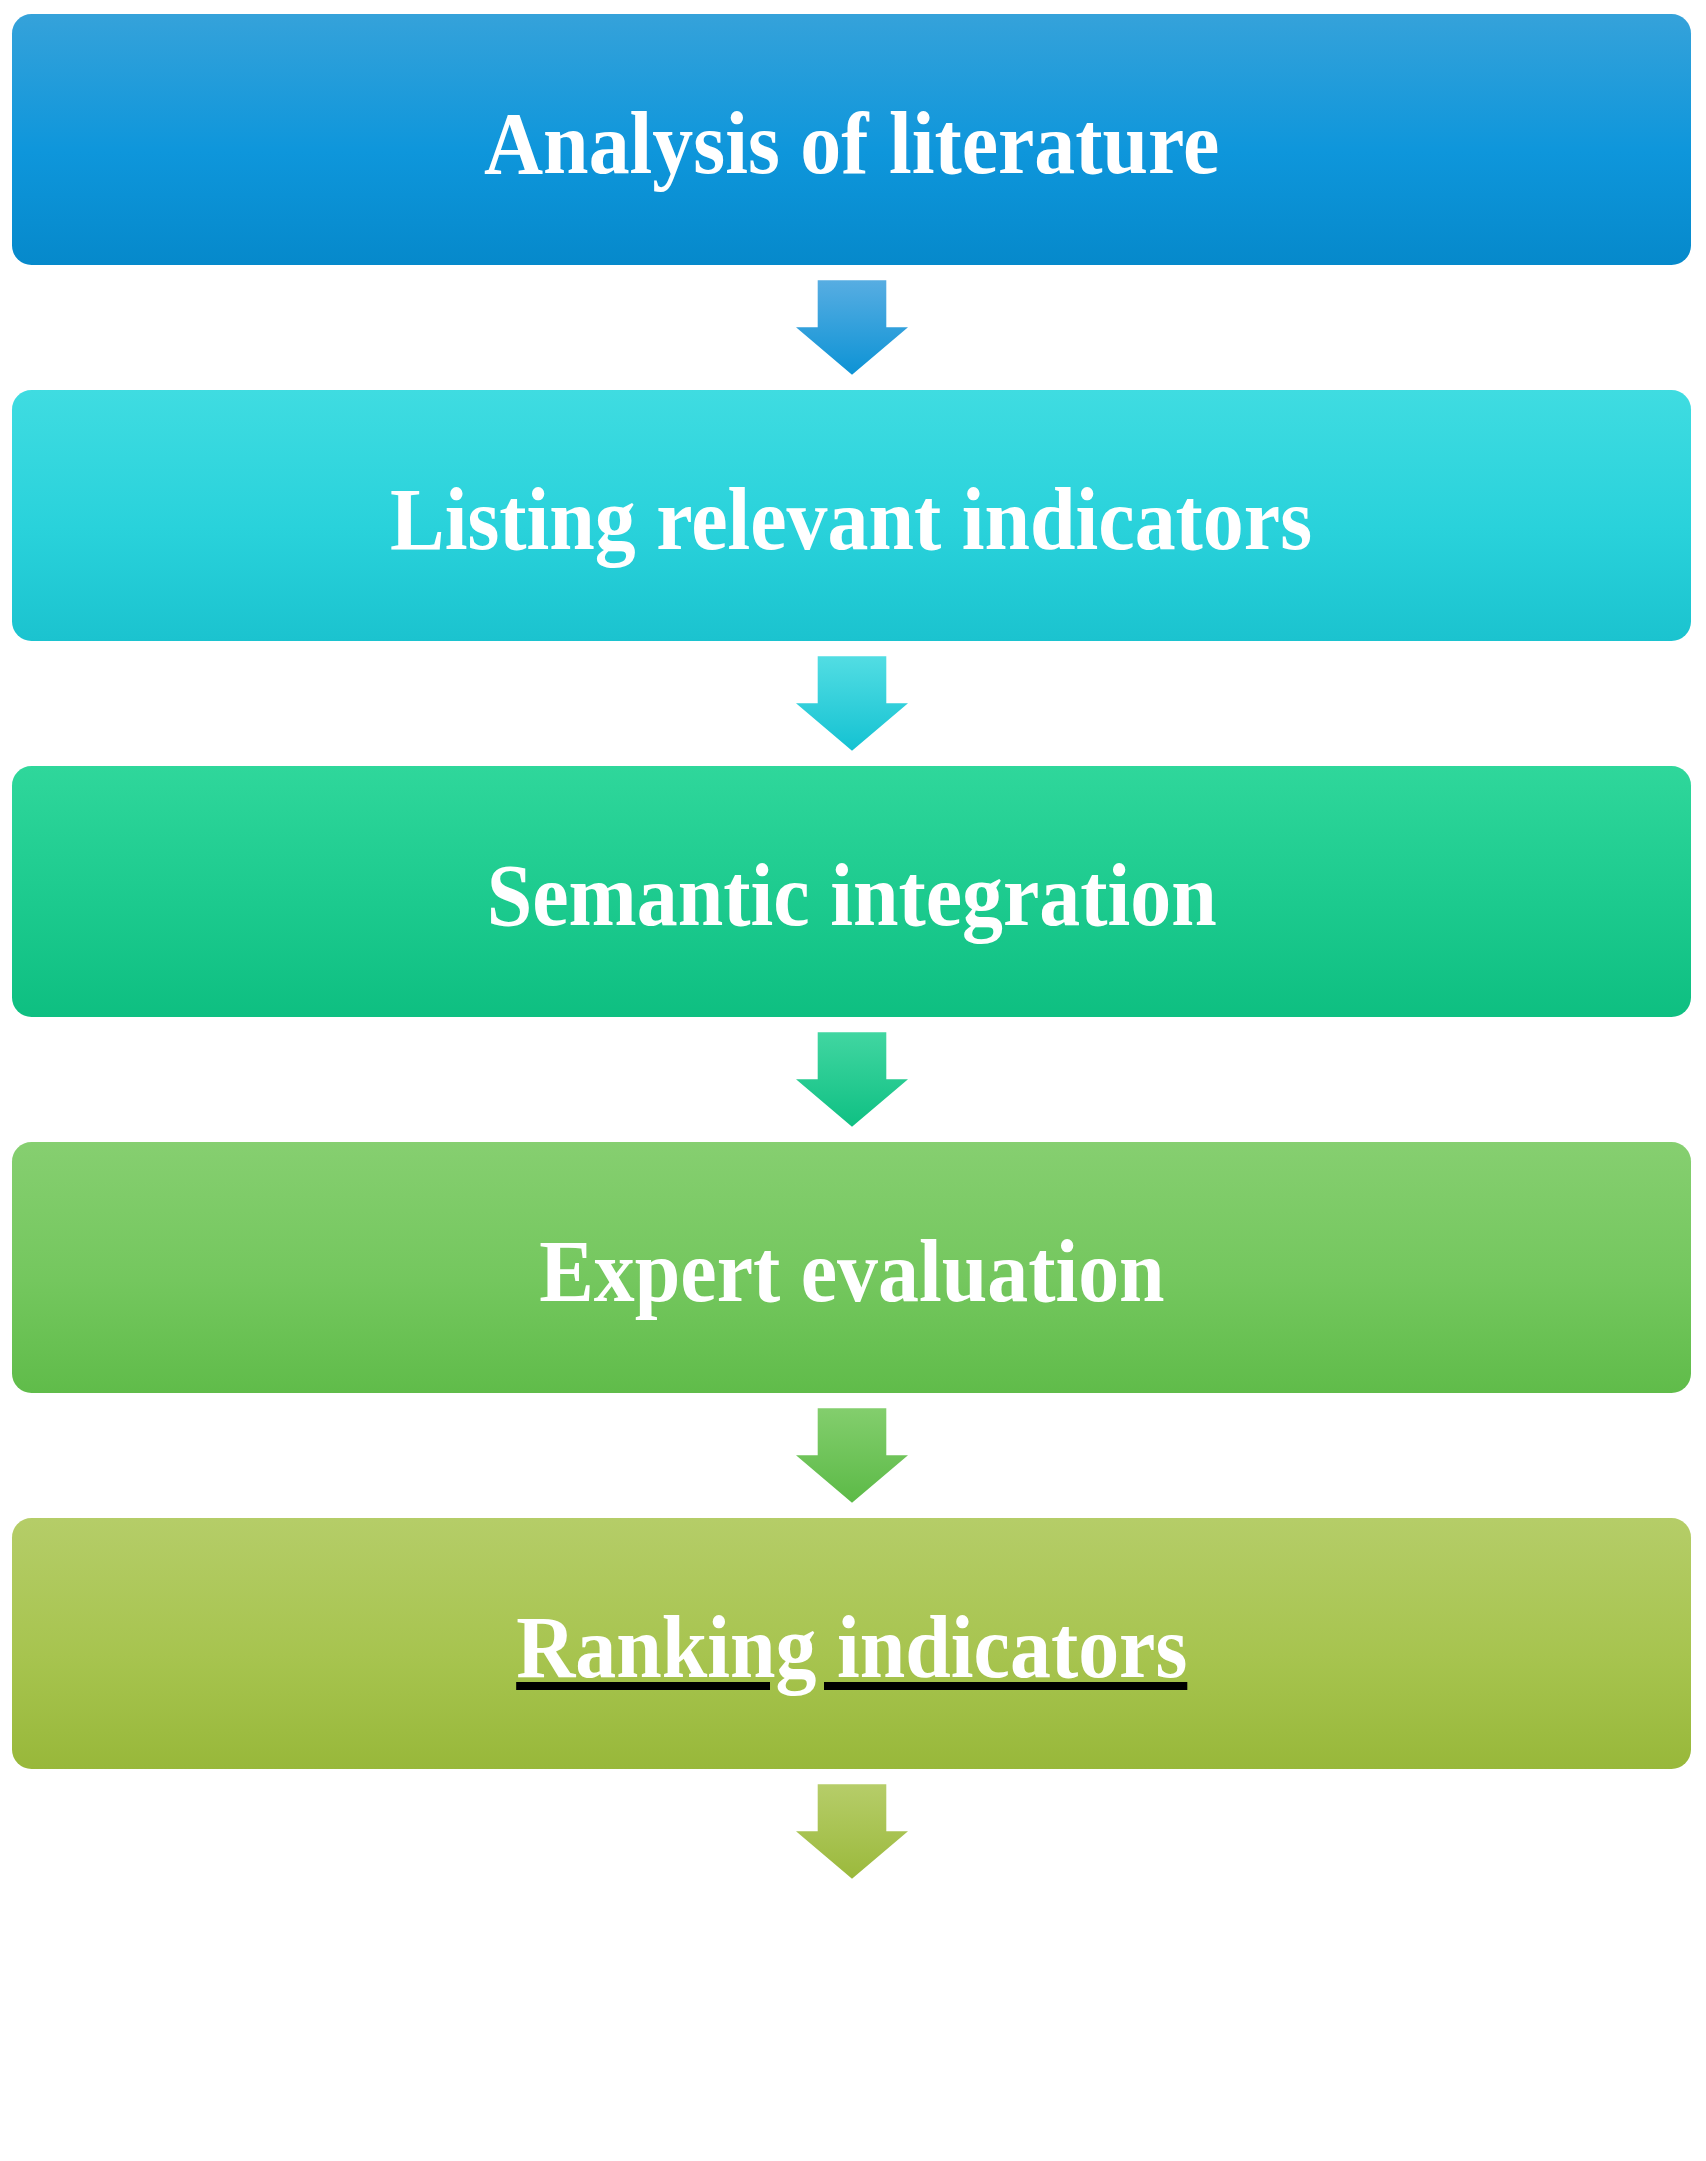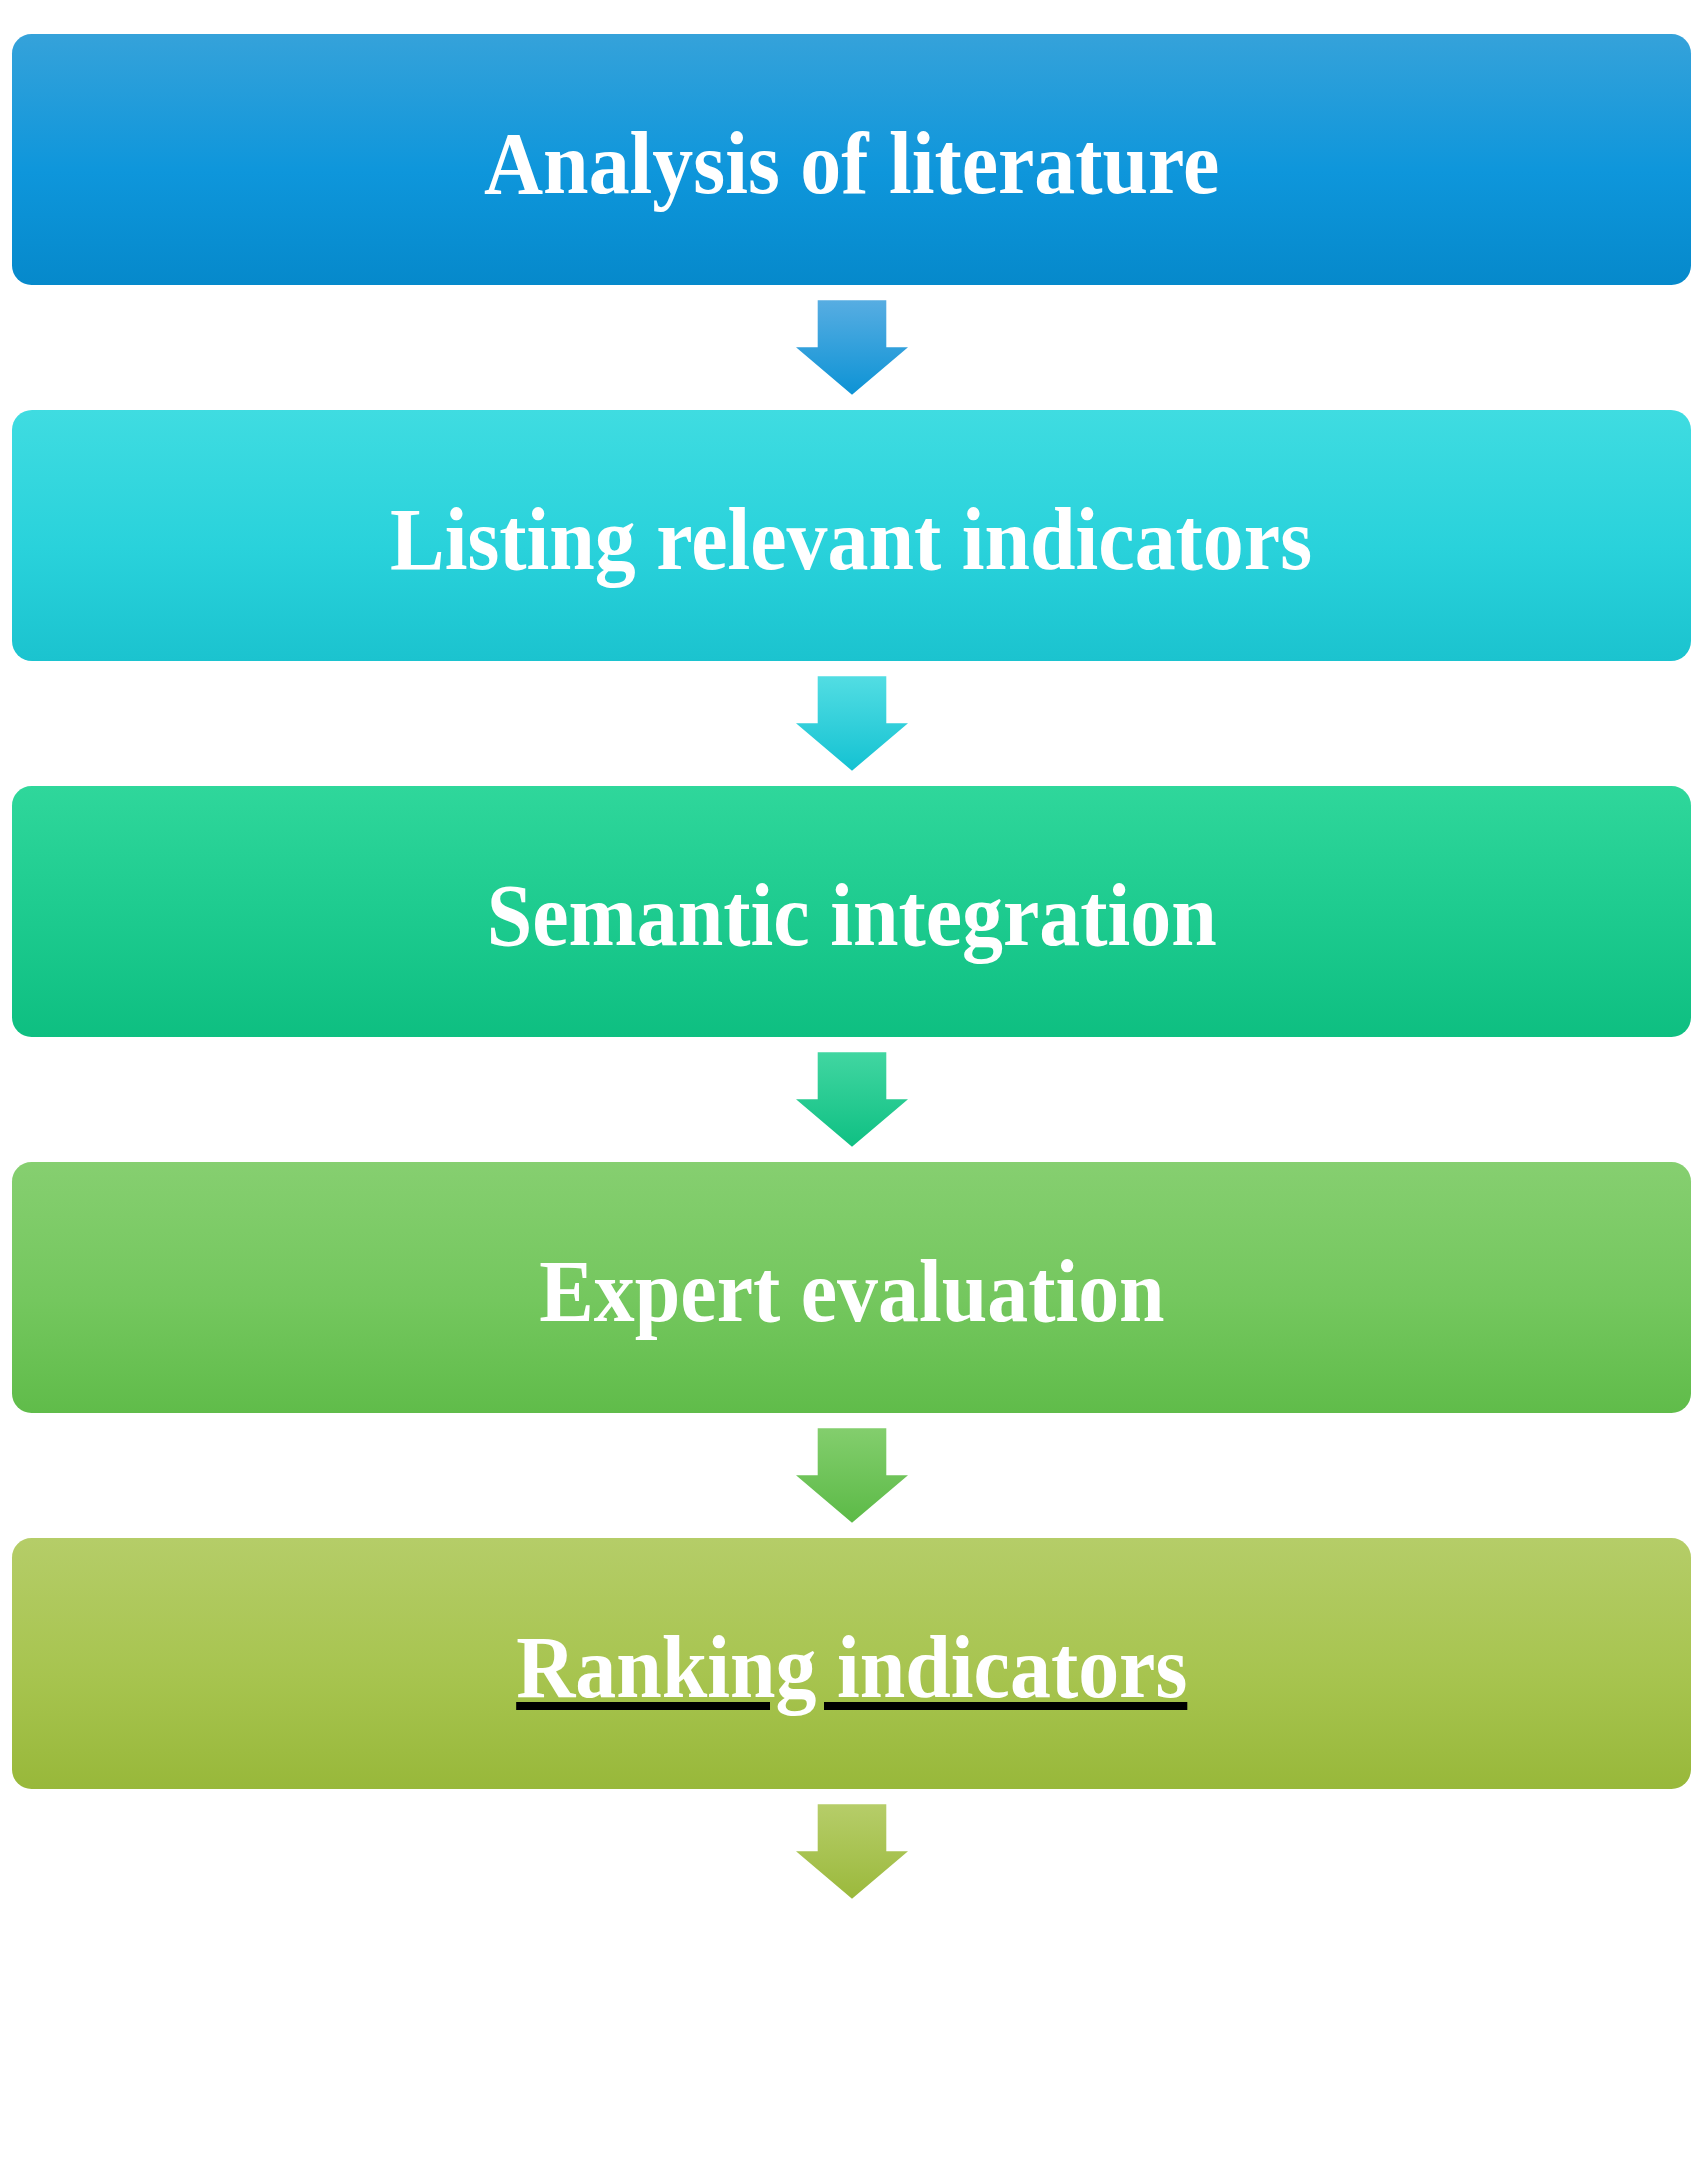--- a/index.html
+++ b/index.html
@@ -8,21 +8,20 @@
     background: #ffffff;
   }
   body {
     width: 1707px;
     height: 2161px;
     font-family: "Liberation Serif", "DejaVu Serif", serif;
     overflow: hidden;
   }
   .flow {
     padding: 14px 16px 0 12px;
-    margin-top: 20px;
   }
   .step {
     height: 251px;
     border-radius: 19.5px;
     display: flex;
     align-items: center;
     justify-content: center;
     overflow: hidden;
   }
   .step-label {
@@ -61,21 +60,21 @@
       <defs>
         <linearGradient id="ag0" x1="0" y1="0" x2="0" y2="1">
           <stop offset="0" stop-color="#57ADE2"></stop>
             <stop offset="1" stop-color="#0D93D5"></stop>
         </linearGradient>
       </defs>
       <polygon points="31,0 129,0 129,67 160,67 80,135 0,67 31,67" fill="url(#ag0)"></polygon>
     </svg>
   </div>
 
-  <div class="step" style="background: linear-gradient(rgb(63, 220, 225) 0%, rgb(41, 210, 219) 55%, rgb(27, 195, 207) 100%); border-radius: 20px;">
+  <div class="step" style="background: linear-gradient(rgb(63, 220, 225) 0%, rgb(41, 210, 219) 55%, rgb(27, 195, 207) 100%);">
     <span class="step-label" style="color: rgb(255, 255, 255);">Listing relevant indicators</span>
   </div>
 
   <div class="arrow-zone">
     <svg class="arrow-svg" viewBox="0 0 160 135" aria-hidden="true">
       <defs>
         <linearGradient id="ag1" x1="0" y1="0" x2="0" y2="1">
           <stop offset="0" stop-color="#52DDE3"></stop>
             <stop offset="1" stop-color="#14C2D2"></stop>
         </linearGradient>

